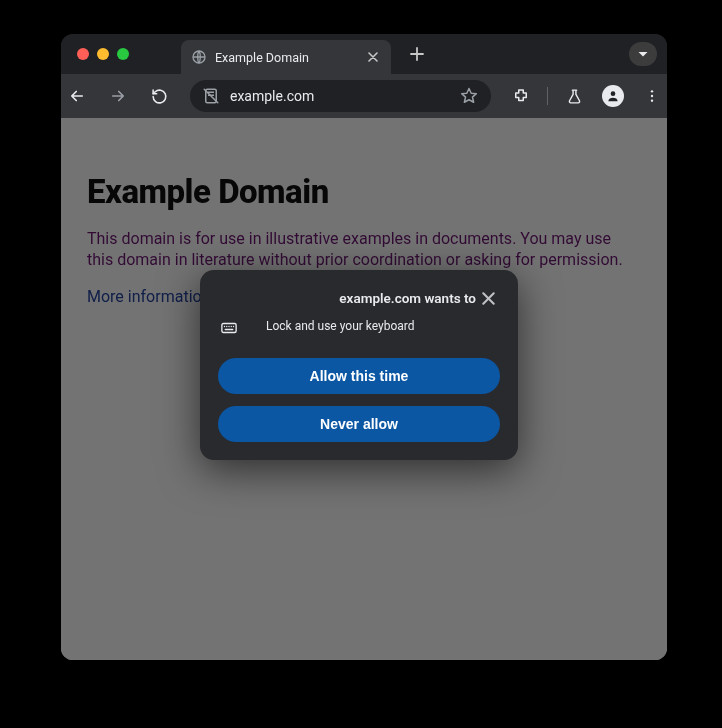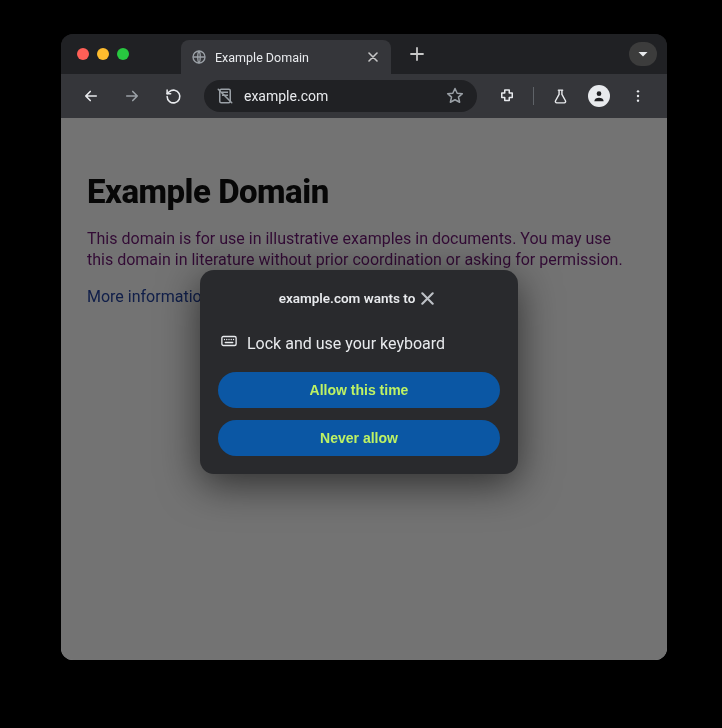--- a/index.html
+++ b/index.html
@@ -78,21 +78,21 @@
     display: flex; align-items: center; justify-content: center; color: #e8eaed;
     cursor: pointer;
   }
 
   
   .toolbar {
     height: 44px;
     background: #35363a;
     display: flex;
     align-items: center;
-    padding: 0 14px;
+    padding: 0 0;
     gap: 9px;
     border-bottom-left-radius: 0;
   }
   .nav-btn {
     width: 32px; height: 32px; border-radius: 50%;
     display: flex; align-items: center; justify-content: center;
     color: #9aa0a6; cursor: pointer;
   }
   .nav-btn.enabled { color: #e8eaed; }
 
@@ -166,41 +166,41 @@
     width: 318px;
     background: #292a2d;
     border-radius: 14px;
     padding: 16px 18px 18px 18px;
     box-shadow: 0 10px 40px rgba(0,0,0,0.6);
     color: #e8eaed;
   }
   .perm-header {
     display: flex;
     align-items: center;
-    justify-content: center;
-    margin-bottom: 22px;
+    justify-content: flex-end;
+    margin-bottom: 9px;
   }
   .perm-title { font-size: 13.5px; font-weight: 600; }
   .perm-close {
     width: 24px; height: 24px; display:flex; align-items:center; justify-content:center;
     color: #bdc1c6; cursor: pointer; border-radius: 50%;
   }
   .perm-row {
-    display: flex; align-items: center; gap: 9px;
-    font-size: 16px; color: #e8eaed;
+    display: flex; align-items: flex-start; gap: 28px;
+    font-size: 12px; color: #e8eaed;
     margin-bottom: 18px; padding: 0 2px;
   }
   .perm-buttons { display: flex; flex-direction: column; gap: 12px; }
   .perm-btn {
     width: 100%;
     height: 36px;
     border: none;
     border-radius: 18px;
     background: #0b57a4;
-    color: #bef264;
+    color: #ffffff;
     font-size: 14px;
     font-weight: 600;
     cursor: pointer;
   }
 </style>
 </head>
 <body>
 
 <div class="browser-window">
 

